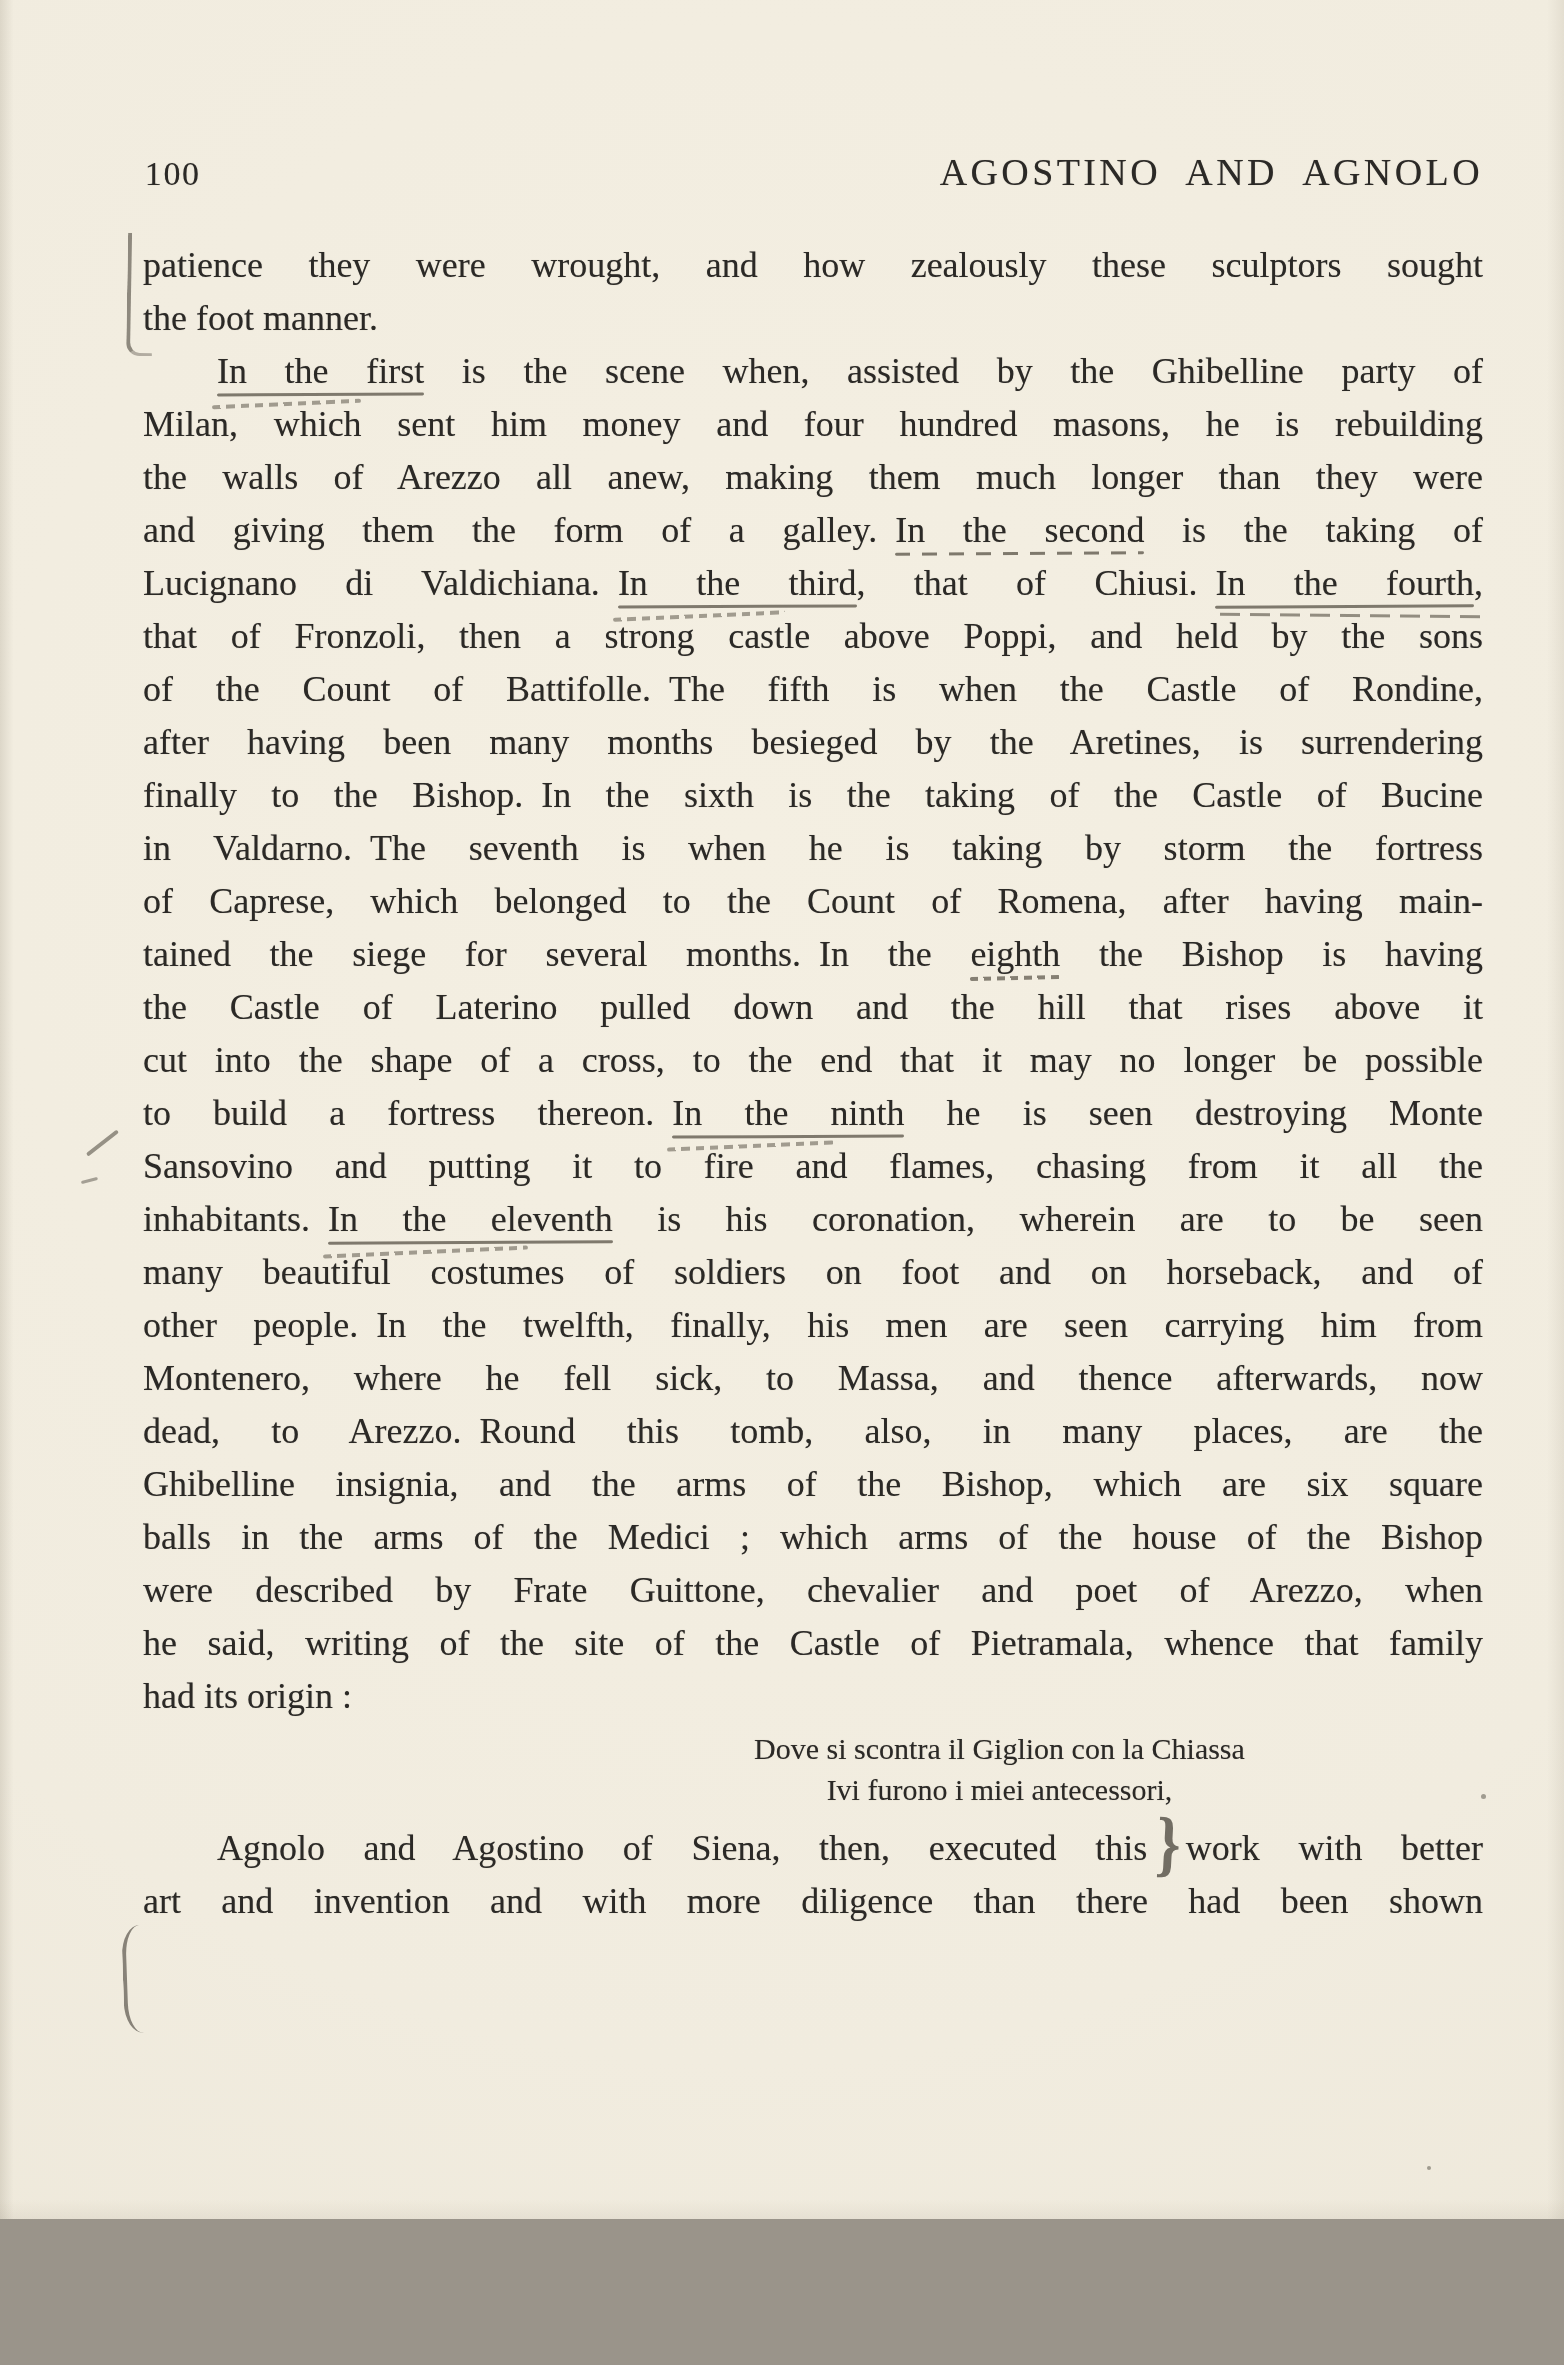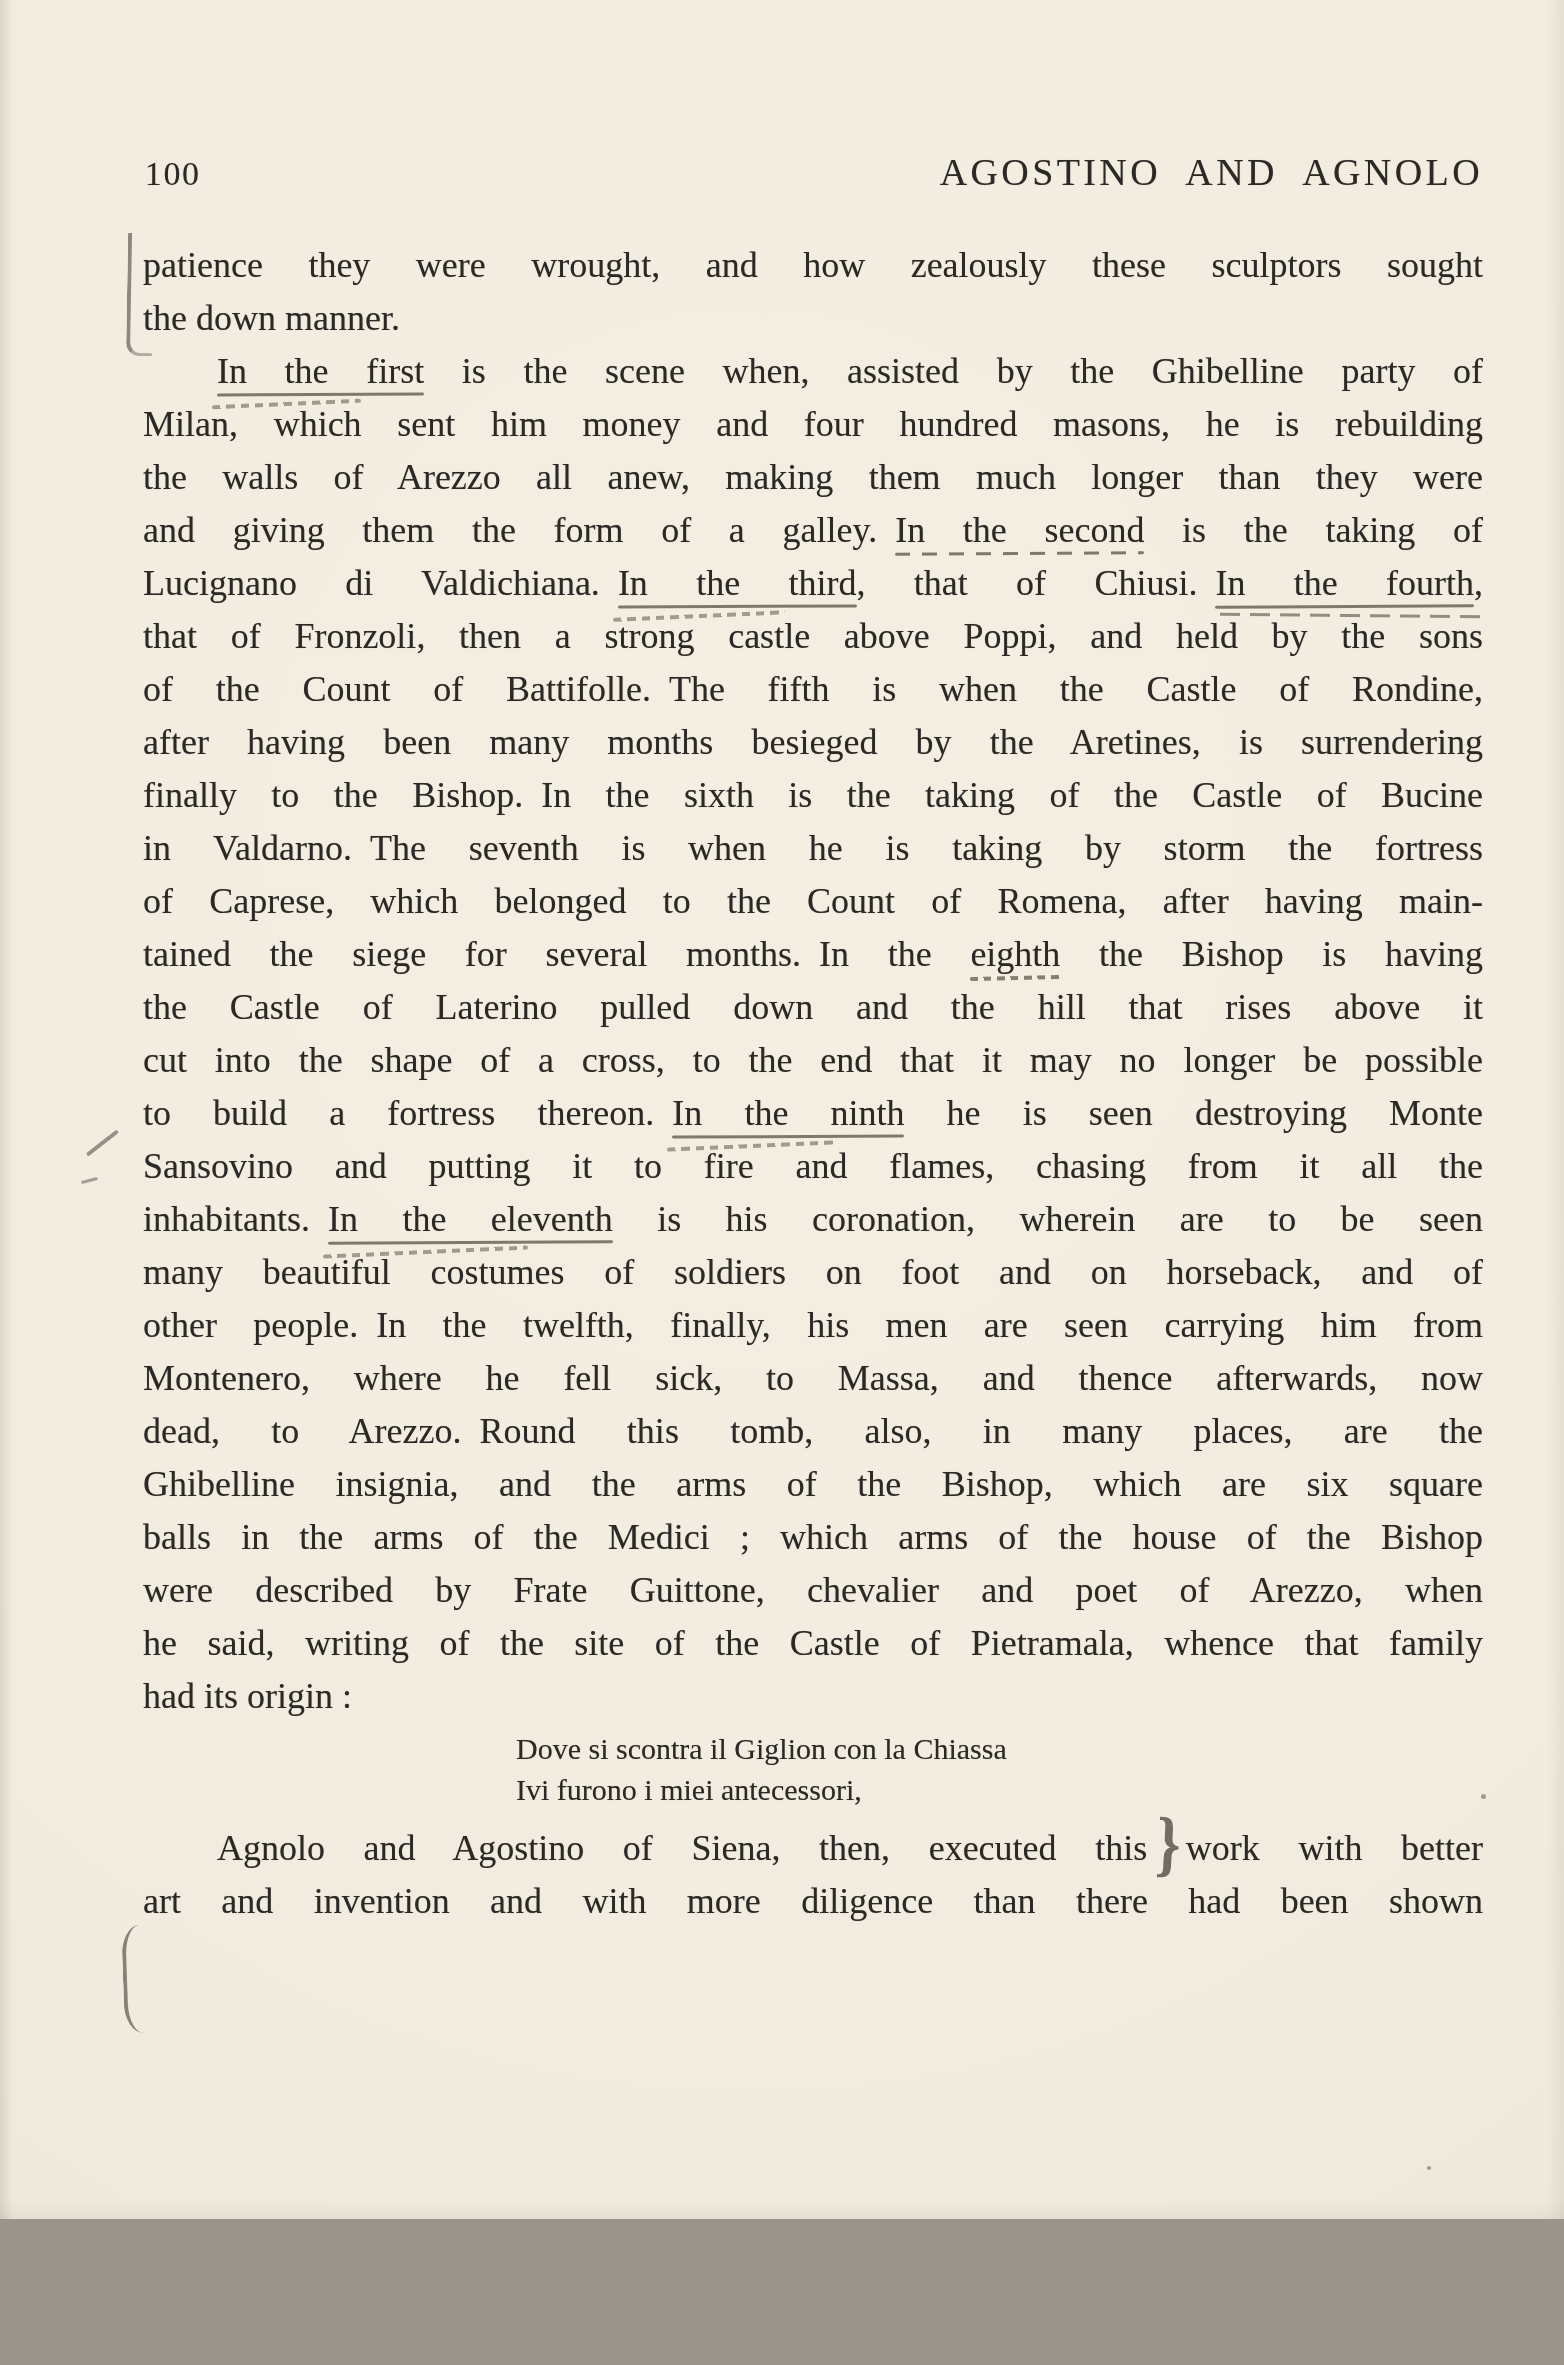--- a/index.html
+++ b/index.html
@@ -36,21 +36,21 @@
     font-size: 38px; letter-spacing: 3.4px; word-spacing: 13.5px;
   }
   
   .bodytext { margin-top: 42px; font-size: 36px; line-height: 53px; }
   .bodytext .line { text-align: justify; text-align-last: justify; }
   .bodytext .line.end { text-align-last: left; }
   .line.indent { text-indent: 74px; }
   .closing { margin-top: 11.8px; }
   
   .verse { margin-left: 373px; margin-top: 5px; font-size: 30px; line-height: 41px; }
-  .verse .line { text-align: left; }
+  .verse .line { text-align: center; }
   
   .mark { position: relative; }
   .mark::after {
     content: ""; position: absolute; left: 0; right: 0; bottom: -5px; height: 3.4px;
     background: rgba(106,100,88,0.85); border-radius: 1.7px; transform: rotate(-0.3deg);
   }
   .mark.dash::after {
     background: repeating-linear-gradient(90deg, rgba(106,100,88,0.85) 0 15px, transparent 15px 27px);
   }
   .mark.wavy::after {
@@ -108,21 +108,21 @@
 <div class="sheet">
   <div class="content">
 
     <div class="running-head">
       <span class="pagenum">100</span>
       <div class="head-title">AGOSTINO AND AGNOLO</div>
     </div>
 
     <div class="bodytext">
         <div class="line"><span>patience they were wrought, and how zealously these sculptors sought</span></div>
-        <div class="line end"><span>the down manner.</span></div>
+        <div class="line end"><span>the foot manner.</span></div>
         <div class="line indent"><span class="mark scribble">In the first</span><span> is the scene when, assisted by the Ghibelline party of</span></div>
         <div class="line"><span>Milan, which sent him money and four hundred masons, he is rebuilding</span></div>
         <div class="line"><span>the walls of Arezzo all anew, making them much longer than they were</span></div>
         <div class="line"><span>and giving them the form of a galley. </span><span class="mark dash">In the second</span><span> is the taking of</span></div>
         <div class="line"><span>Lucignano di Valdichiana. </span><span class="mark scribble">In the third</span><span>, that of Chiusi. </span><span class="mark double">In the fourth</span><span>,</span></div>
         <div class="line"><span>that of Fronzoli, then a strong castle above Poppi, and held by the sons</span></div>
         <div class="line"><span>of the Count of Battifolle. The fifth is when the Castle of Rondine,</span></div>
         <div class="line"><span>after having been many months besieged by the Aretines, is surrendering</span></div>
         <div class="line"><span>finally to the Bishop. In the sixth is the taking of the Castle of Bucine</span></div>
         <div class="line"><span>in Valdarno. The seventh is when he is taking by storm the fortress</span></div>

